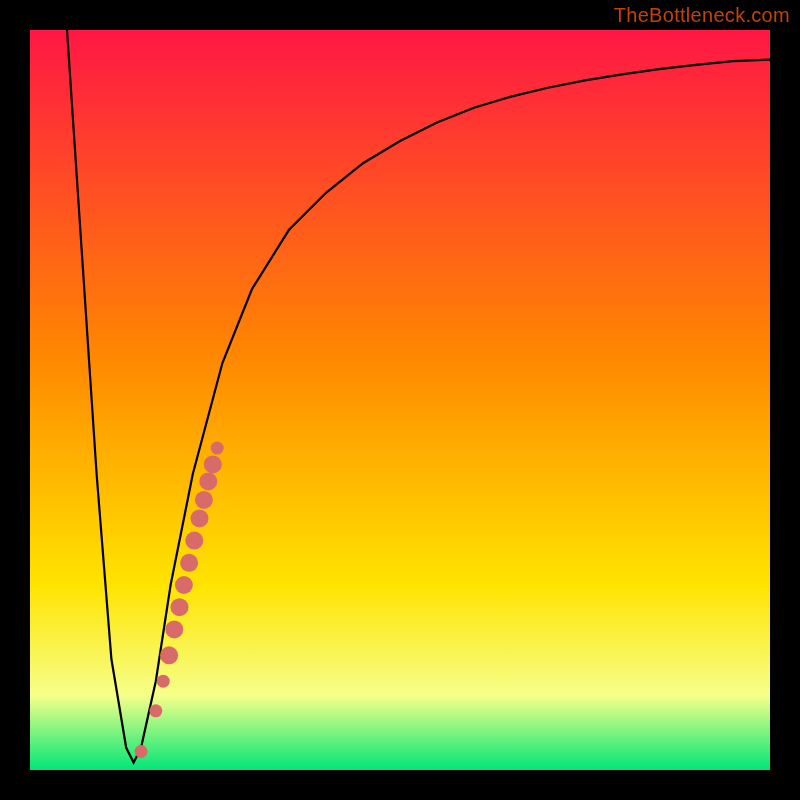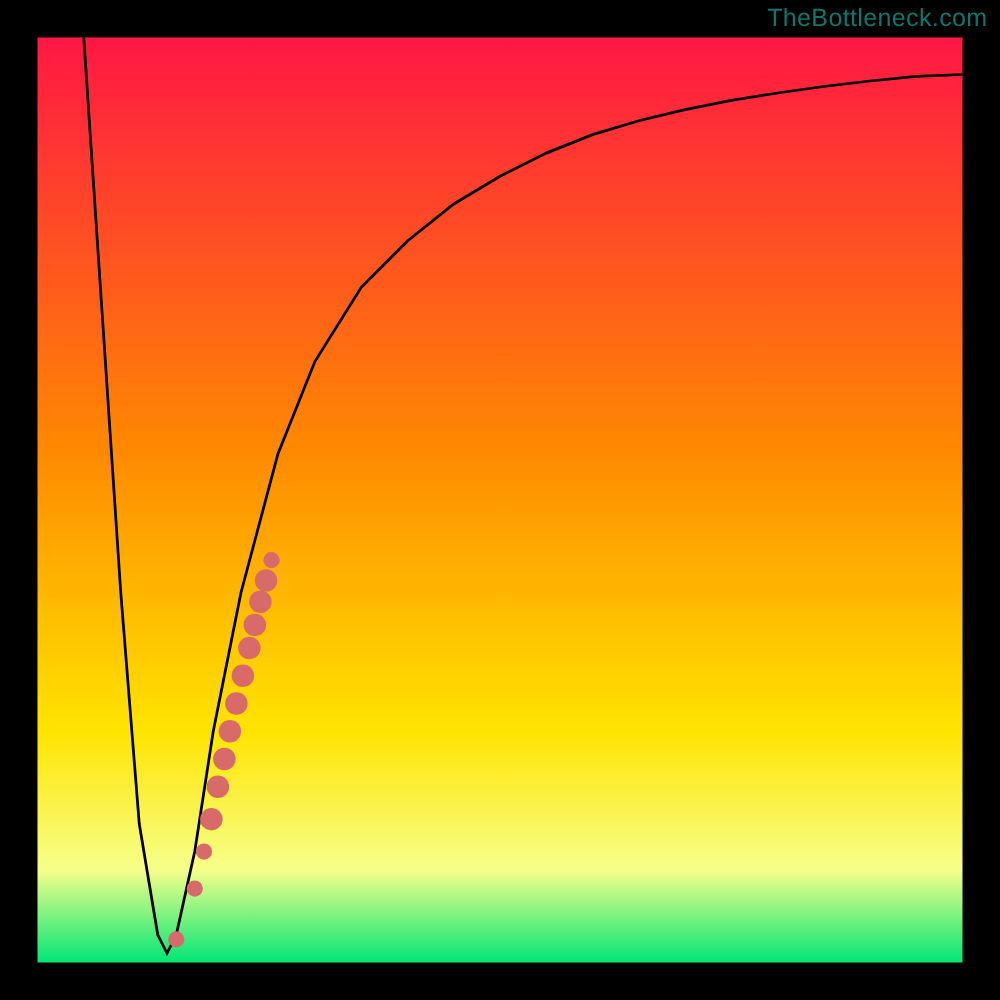--- a/index.html
+++ b/index.html
@@ -13,21 +13,21 @@
   }
   .stage {
     position: relative;
     width: 800px;
     height: 800px;
   }
   .watermark {
     position: absolute;
     top: 4px;
     right: 10px;
-    color: #0f766e;
+    color: #c2410c;
     font-size: 20px;
     letter-spacing: 0.3px;
     z-index: 10;
     pointer-events: none;
   }
   svg { display: block; }
 </style>
 </head>
 <body>
 

